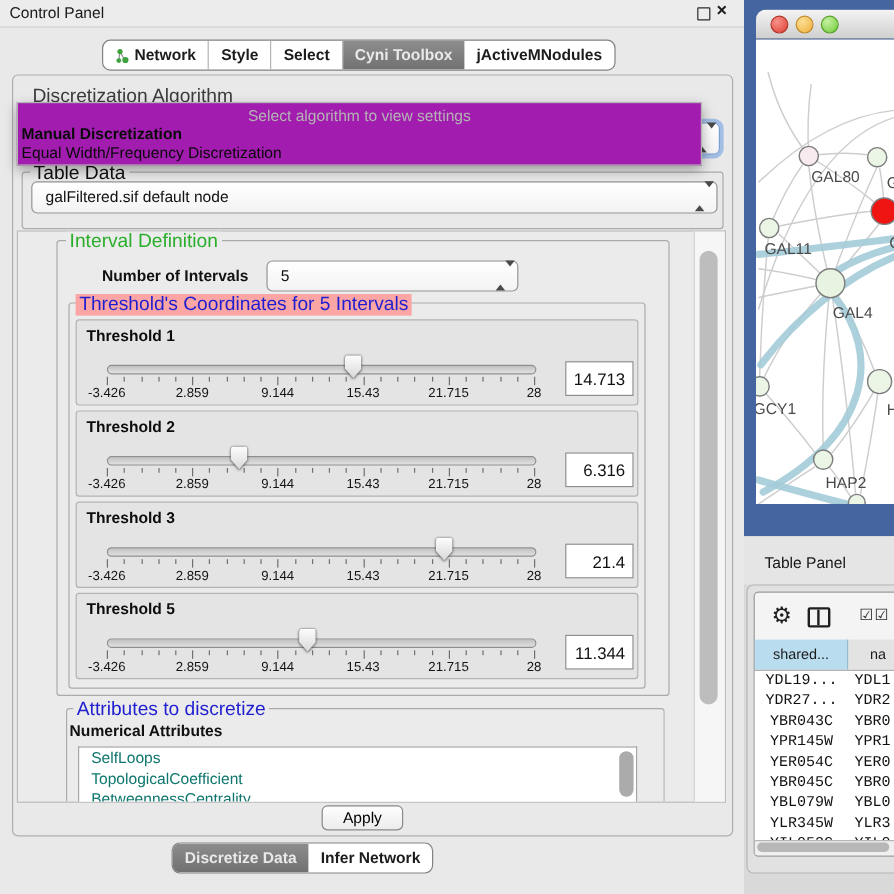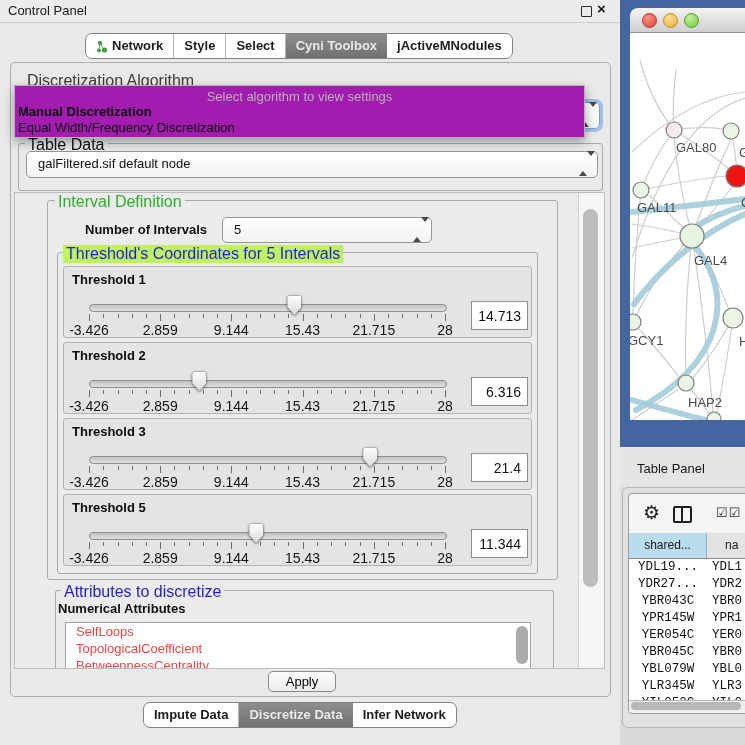--- a/index.html
+++ b/index.html
@@ -32,25 +32,25 @@
   .vscroll{position:absolute;right:0;top:0;bottom:0;width:25px;background:#f6f6f6;border-left:1px solid #cfcfcf;}
   .vscroll .thumb{position:absolute;left:4px;width:15px;border-radius:8px;background:#bdbdbd;}
   .tpanel{position:absolute;background:#e4e4e4;border:1px solid #b3b3b3;border-radius:3px;}
   .tpanel .tlabel{position:absolute;left:8px;top:5px;font-size:13px;font-weight:700;color:#0c0c0c;}
   .track{position:absolute;left:25px;top:37px;width:356px;height:6px;border:1px solid #8f8f8f;border-radius:4px;
          background:linear-gradient(#c2c2c2,#e0e0e0);}
   .thumbwrap{position:absolute;top:29px;width:14px;height:19px;filter:drop-shadow(0 0 0.8px #6b6b6b) drop-shadow(0 1px 1px rgba(0,0,0,.35));}
   .thumbwrap .th{width:100%;height:100%;background:linear-gradient(#fdfdfd,#d9d9d9);
          clip-path:polygon(8% 0,92% 0,100% 12%,100% 58%,50% 100%,0 58%,0 12%);}
   .tick{position:absolute;width:1px;background:#6f6f6f;}
-  .ticklabel{position:absolute;width:50px;text-align:center;font-size:14px;color:#141414;}
+  .ticklabel{position:absolute;width:50px;text-align:center;font-size:11px;color:#141414;}
   .valuebox{position:absolute;left:407px;top:34px;width:57px;height:29px;background:#fff;border:1px solid #8d8d8d;
             font-size:14px;text-align:right;line-height:29px;padding-right:6px;box-sizing:border-box;}
   .listbox{position:absolute;background:#fff;border:1px solid #a5a5a5;border-bottom:none;overflow:hidden;}
-  .listbox .item{font-size:13px;padding-left:10px;height:16px;line-height:16px;margin-top:1px;color:#ef4444;white-space:nowrap;}
+  .listbox .item{font-size:13px;padding-left:10px;height:16px;line-height:16px;margin-top:1px;color:#0f766e;white-space:nowrap;}
   .btn{position:absolute;background:linear-gradient(#fefefe,#ececec);border:1px solid #8a8a8a;border-radius:5px;
        font-size:13px;text-align:center;}
   
   .frame{left:620px;top:0;width:125px;height:447px;background:#44659f;}
   .mactitle{left:630px;top:8px;width:115px;height:24px;border-radius:8px 0 0 0;
             background:linear-gradient(#f4f4f4,#cfcfcf);border-bottom:1px solid #909090;}
   .light{position:absolute;top:5px;width:13px;height:13px;border-radius:50%;}
   .canvas{left:630px;top:33px;width:115px;height:387px;background:#fff;}
   
   .rightlower{left:620px;top:447px;width:125px;height:298px;background:#d9d9d9;}
@@ -138,21 +138,21 @@
   <div class="abs groupbox" style="left:47px;top:200px;width:509px;height:378px;"></div>
   <span class="gtitle" style="left:55px;top:193px;background:#ebebeb;color:#2bae2b;">Interval Definition</span>
 
   <span class="abs" style="left:85px;top:222px;font-size:13px;font-weight:700;">Number of Intervals</span>
   <div class="abs combo" style="left:222px;top:217px;width:208px;height:24px;">
     <span class="ctext">5</span>
     <span class="updown"><span class="u"></span><span class="d"></span></span>
   </div>
 
   <div class="abs groupbox" style="left:57px;top:252px;width:479px;height:320px;"></div>
-  <span class="gtitle" style="left:63px;top:245px;background:#bef264;color:#1f1fd0;">Threshold's Coordinates for 5 Intervals</span>
+  <span class="gtitle" style="left:63px;top:245px;background:#fca5a5;color:#1f1fd0;">Threshold's Coordinates for 5 Intervals</span>
   <div id="thresholds-host">
       <div class="abs tpanel" style="left: 63px; top: 266px; width: 467px; height: 70px;">
         <div class="tlabel">Threshold 1</div>
         <div class="track"></div>
         <div class="thumbwrap" style="left: 223.482px;">
           <div class="th"></div>
         </div>
         <div class="tick" style="left: 25px; top: 47px; height: 7px;"></div>
         <div class="tick" style="left: 39.2px; top: 47px; height: 4px;"></div>
         <div class="tick" style="left: 53.5px; top: 47px; height: 4px;"></div>
@@ -317,23 +317,20 @@
         <div class="item">SelfLoops</div>
         <div class="item">TopologicalCoefficient</div>
         <div class="item">BetweennessCentrality</div>
       </div>
     <div style="position:absolute;right:2px;top:3px;width:12px;height:38px;border-radius:6px;background:#ababab;"></div>
   </div>
 
   <button class="btn" style="left:268px;top:671px;width:68px;height:21px;">Apply</button>
 
   <div class="abs segbar" style="left:143px;top:702px;">
-      <div class="seg">
-        <span>Impute Data</span>
-      </div>
       <div class="seg sel">
         <span>Discretize Data</span>
       </div>
       <div class="seg">
         <span>Infer Network</span>
       </div>
     </div>
 
   <div class="abs frame"></div>
   <div class="abs mactitle">

